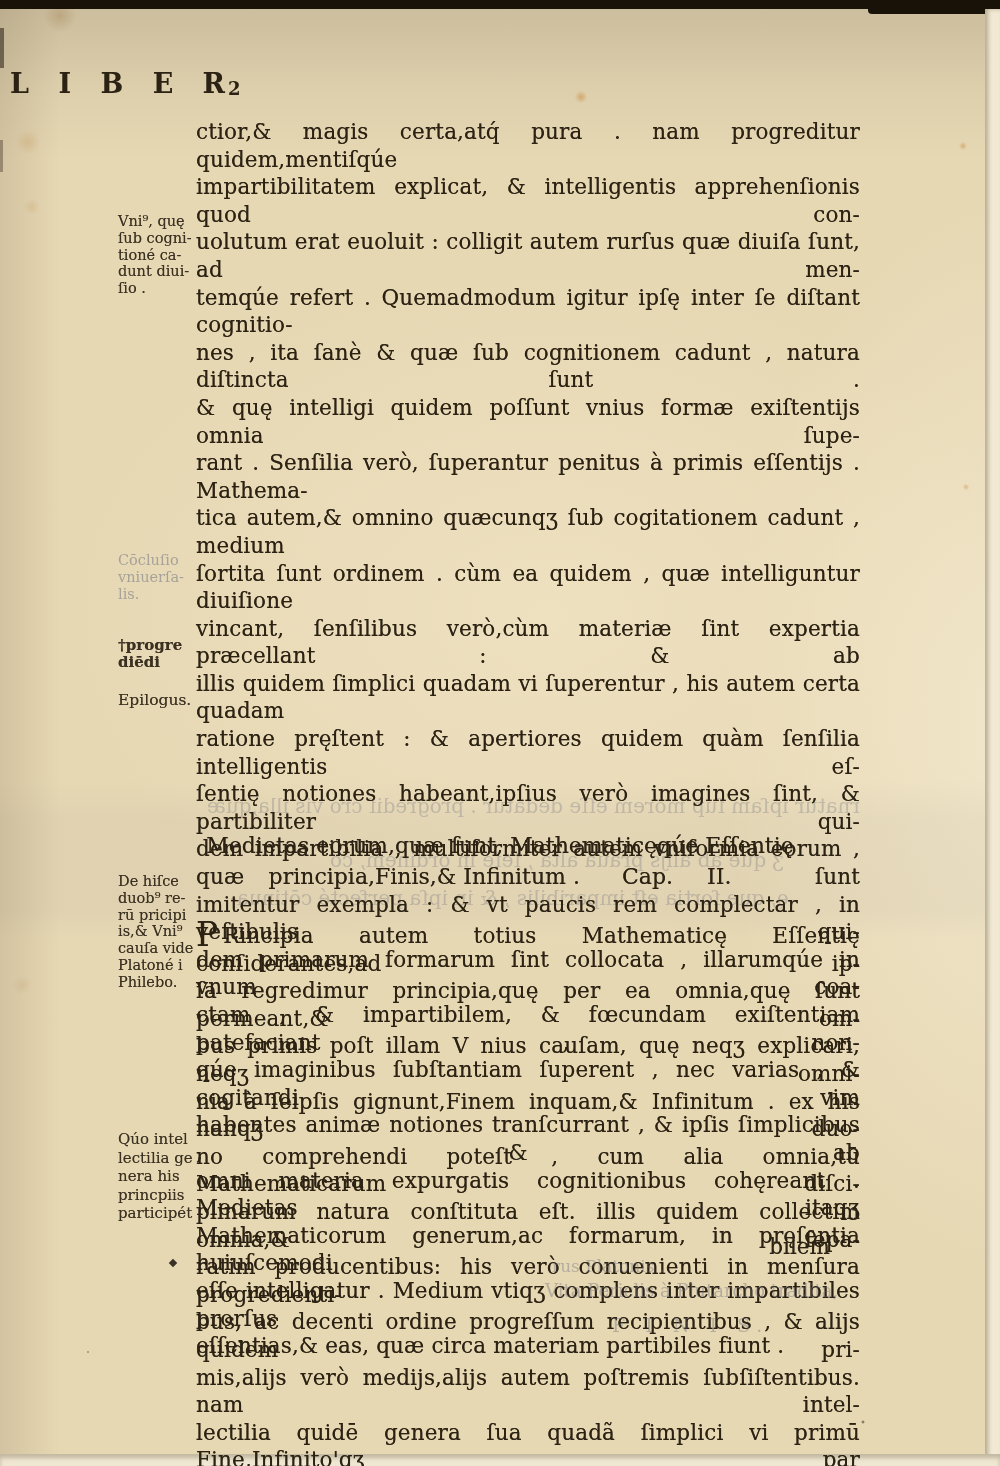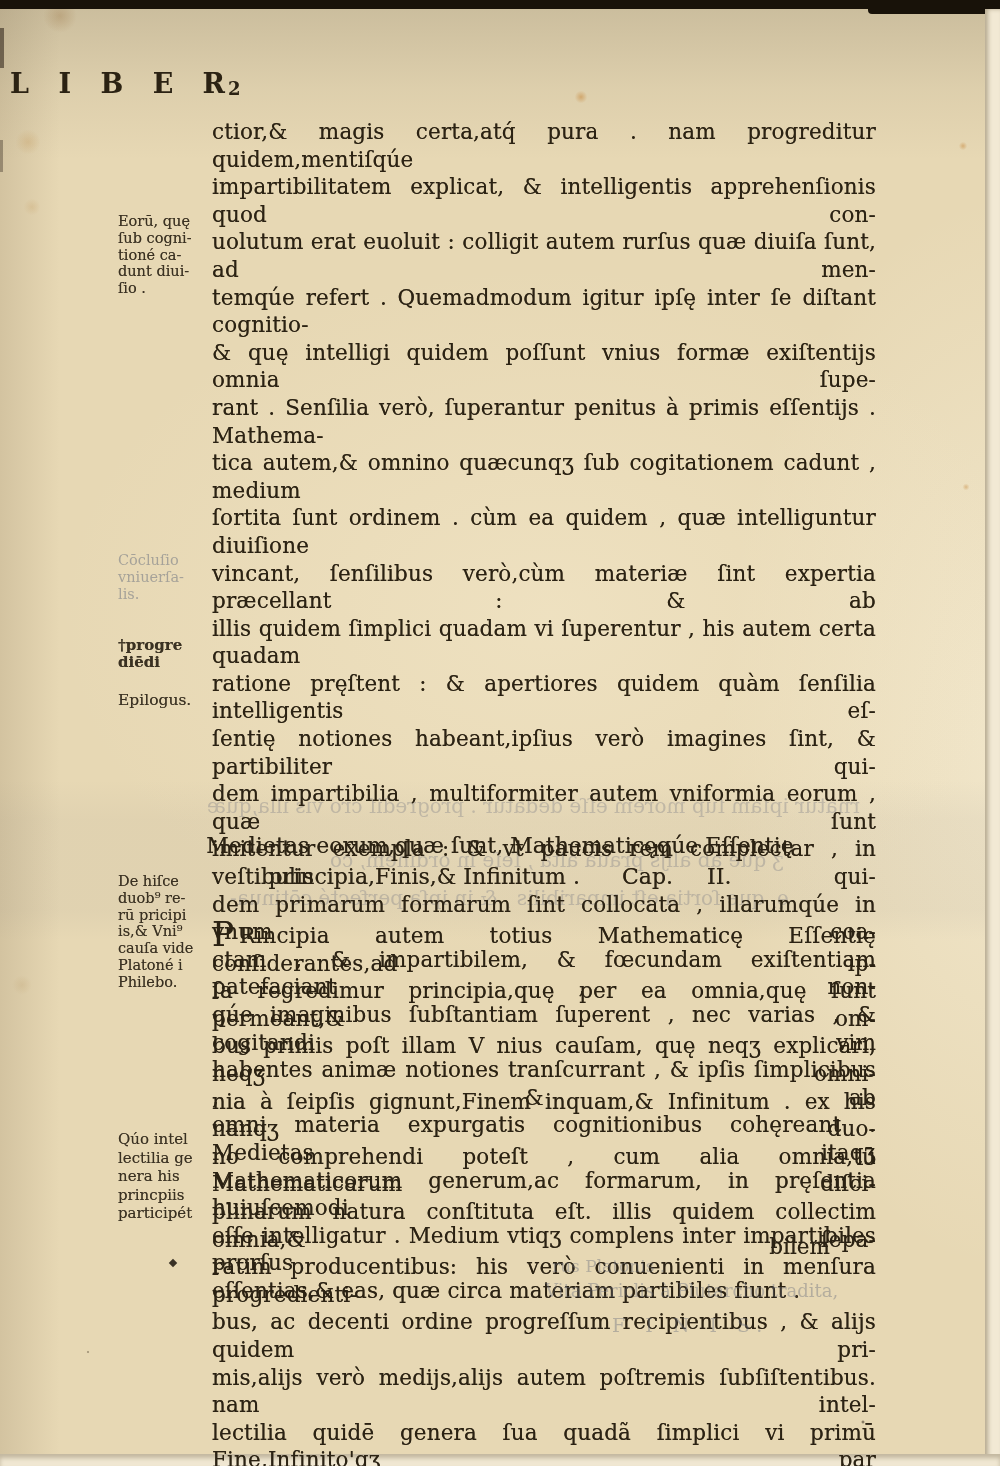--- a/index.html
+++ b/index.html
@@ -34,21 +34,21 @@
   .edge-right{position:absolute;right:0;top:9px;width:15px;height:1457px;background:#f2e9d4;box-shadow:inset 3px 0 4px rgba(110,95,65,0.45);}
   .edge-bottom{position:absolute;left:0;bottom:0;width:1000px;height:12px;background:#f0e7d2;box-shadow:inset 0 4px 4px rgba(110,95,65,0.35);}
   .edge-left-mark1{position:absolute;left:0;top:28px;width:4px;height:40px;background:rgba(40,30,20,0.55);}
   .edge-left-mark2{position:absolute;left:0;top:140px;width:3px;height:32px;background:rgba(40,30,20,0.35);}
   .diamond-speck{position:absolute;left:170px;top:1260px;width:6px;height:6px;background:#3a3226;transform:rotate(45deg);}
 
   .pagenum{position:absolute;left:228px;top:78px;font-size:18px;font-weight:bold;}
   .runtitle{position:absolute;left:0;top:68px;width:988px;text-align:left;
     font-size:27px;font-weight:bold;letter-spacing:10px;text-indent:10px;}
 
-  .col{position:absolute;left:196px;width:664px;margin-left:16px;}
+  .col{position:absolute;left:196px;width:664px;}
   .tline,.p2line{
     font-size:21.5px;line-height:27.6px;white-space:nowrap;
     text-align:justify;text-align-last:justify;
     letter-spacing:0.15px;text-shadow:0 0 0.5px rgba(43,34,19,0.65);
   }
   .p1{top:118px;}
   .p1 .tline{white-space:normal;}
   .p1 .tline:last-child{text-align-last:left;}
   .p2{top:922px;}
   .p2 .tline{white-space:normal;}
@@ -97,20 +97,21 @@
 
   <div class="ghost mirror" style="left:196px;top:794px;width:664px;">rnatur ipſam ſup morem eſſe dedatur . progrediſ cro vis illa,quæ</div>
   <div class="ghost mirror" style="left:330px;top:848px;">ʒ que ab alijs praua alta , ſeſe in ordinem, co</div>
   <div class="ghost mirror" style="left:230px;top:886px;">ę, que ſortia eſt imparibilis , &amp; in ipſa perfecté cōtinua-</div>
 
   <div class="col p1">
       <div class="tline">ctior,&amp; magis certa,atq́ pura . nam progreditur quidem,mentiſqúe</div>
       <div class="tline">impartibilitatem explicat, &amp; intelligentis apprehenſionis quod con-</div>
       <div class="tline">uolutum erat euoluit : colligit autem rurſus quæ diuiſa ſunt, ad men-</div>
       <div class="tline">temqúe refert . Quemadmodum igitur ipſę inter ſe diſtant cognitio-</div>
+      <div class="tline">nes , ita ſanè &amp; quæ ſub cognitionem cadunt , natura diſtincta ſunt .</div>
       <div class="tline">&amp; quę intelligi quidem poſſunt vnius formæ exiſtentijs omnia ſupe-</div>
       <div class="tline">rant . Senſilia verò, ſuperantur penitus à primis eſſentijs . Mathema-</div>
       <div class="tline">tica autem,&amp; omnino quæcunqʒ ſub cogitationem cadunt , medium</div>
       <div class="tline">ſortita ſunt ordinem . cùm ea quidem , quæ intelliguntur diuiſione</div>
       <div class="tline">vincant, ſenſilibus verò,cùm materiæ ſint expertia præcellant : &amp; ab</div>
       <div class="tline">illis quidem ſimplici quadam vi ſuperentur , his autem certa quadam</div>
       <div class="tline">ratione pręſtent : &amp; apertiores quidem quàm ſenſilia intelligentis eſ-</div>
       <div class="tline">ſentię notiones habeant,ipſius verò imagines ſint, &amp; partibiliter qui-</div>
       <div class="tline">dem impartibilia , multiformiter autem vniformia eorum , quæ ſunt</div>
       <div class="tline">imitentur exempla : &amp; vt paucis rem complectar , in veſtibulis qui-</div>
@@ -140,21 +141,21 @@
         <div class="tline">ratim producentibus: his verò conuenienti in menſura progredienti-</div>
         <div class="tline">bus, ac decenti ordine progreſſum recipientibus , &amp; alijs quidem pri-</div>
         <div class="tline">mis,alijs verò medijs,alijs autem poſtremis ſubſiſtentibus. nam intel-</div>
         <div class="tline">lectilia quidē genera ſua quadã ſimplici vi primū Fine,Infinito'qʒ par</div>
       </div>
   </div>
 
   <div class="catchword">bilem</div>
 
   <div class="mnote n-cognition">
-      <div class="mline">Eorū, quę</div>
+      <div class="mline">Vni⁹, quę</div>
       <div class="mline">ſub cogni-</div>
       <div class="mline">tioné ca-</div>
       <div class="mline">dunt diui-</div>
       <div class="mline">ſio .</div>
     </div>
   <div class="mnote n-conclusio">
       <div class="mline">Cōcluſio</div>
       <div class="mline">vniuerſa-</div>
       <div class="mline">lis.</div>
     </div>

